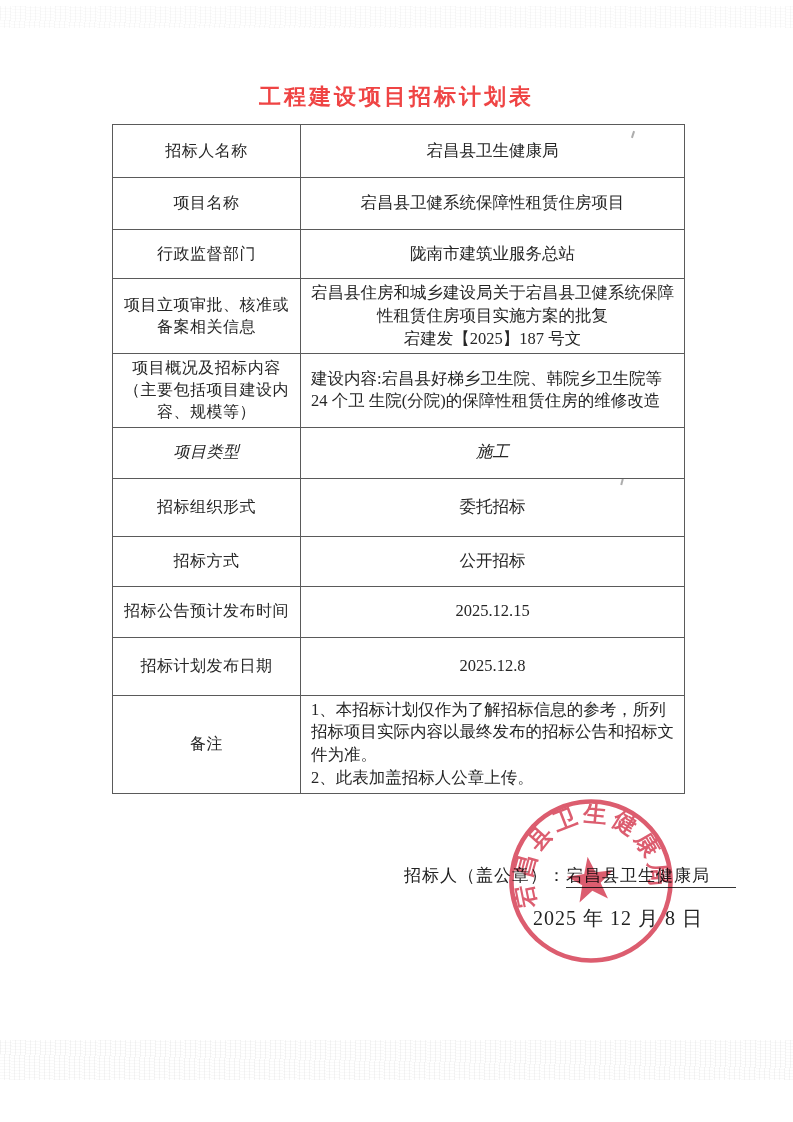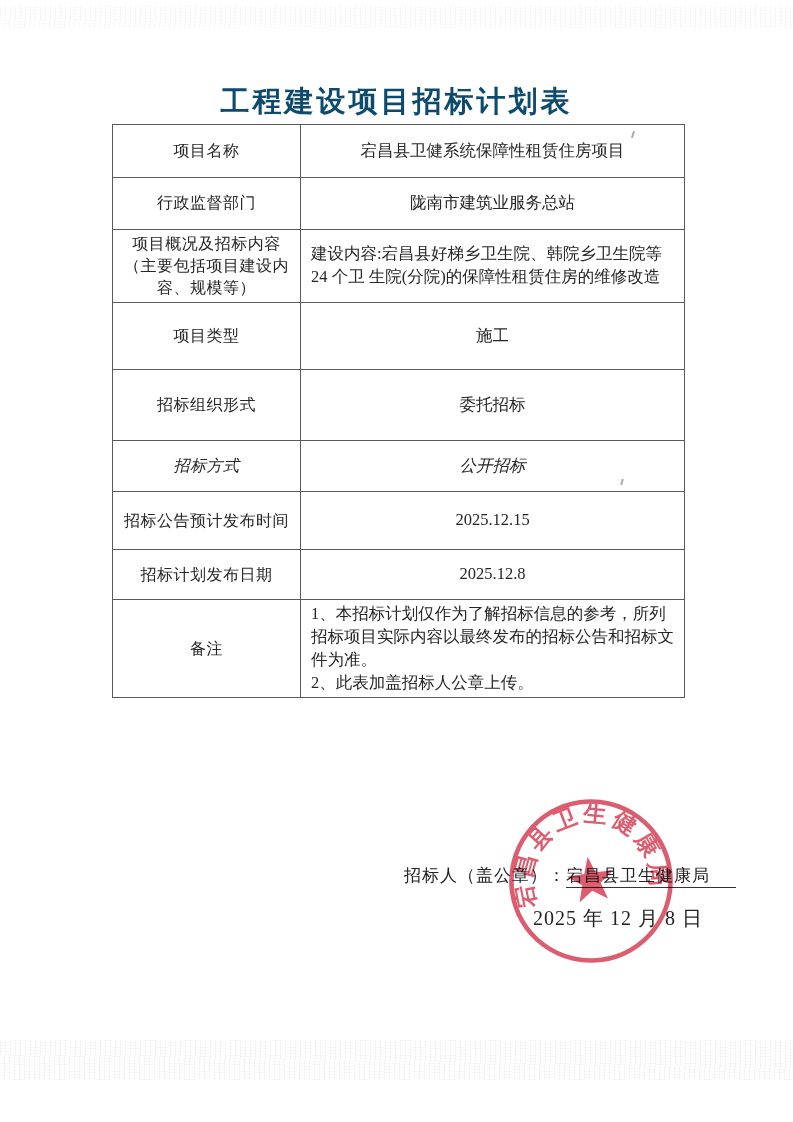--- a/index.html
+++ b/index.html
@@ -29,24 +29,24 @@
   .noise-top { top: 6px; height: 22px; opacity: 0.35; }
   .noise-bottom { top: 1040px; height: 40px; }
 
   .doc-title {
     position: absolute;
     top: 82px;
     left: 0;
     width: 100%;
     margin: 0;
     text-align: center;
-    font-size: 29px;
+    font-size: 22px;
     font-weight: bold;
     letter-spacing: 3px;
-    color: #0c4a6e;
+    color: #ef4444;
   }
 
   table.doc-table {
     position: absolute;
     left: 112px;
     top: 124px;
     width: 572px;
     border-collapse: collapse;
     table-layout: fixed;
   }
@@ -135,26 +135,37 @@
 
 <h1 class="doc-title">工程建设项目招标计划表</h1>
 
 <table class="doc-table">
   <colgroup>
     <col style="width:188px">
     <col style="width:384px">
   </colgroup>
   <tbody id="table-body">
       <tr>
+        <td class="label-cell">招标人名称</td>
+        <td class="value-cell">宕昌县卫生健康局</td>
+      </tr>
+      <tr>
         <td class="label-cell">项目名称</td>
         <td class="value-cell">宕昌县卫健系统保障性租赁住房项目</td>
       </tr>
       <tr>
         <td class="label-cell">行政监督部门</td>
         <td class="value-cell">陇南市建筑业服务总站</td>
+      </tr>
+      <tr>
+        <td class="label-cell">项目立项审批、核准或备案相关信息</td>
+        <td class="value-cell">
+          <div>宕昌县住房和城乡建设局关于宕昌县卫健系统保障性租赁住房项目实施方案的批复</div>
+          <div>宕建发【2025】187 号文</div>
+        </td>
       </tr>
       <tr>
         <td class="label-cell">项目概况及招标内容（主要包括项目建设内容、规模等）</td>
         <td class="value-cell value-left">建设内容:宕昌县好梯乡卫生院、韩院乡卫生院等 24 个卫 生院(分院)的保障性租赁住房的维修改造</td>
       </tr>
       <tr>
         <td class="label-cell">项目类型</td>
         <td class="value-cell">施工</td>
       </tr>
       <tr>

